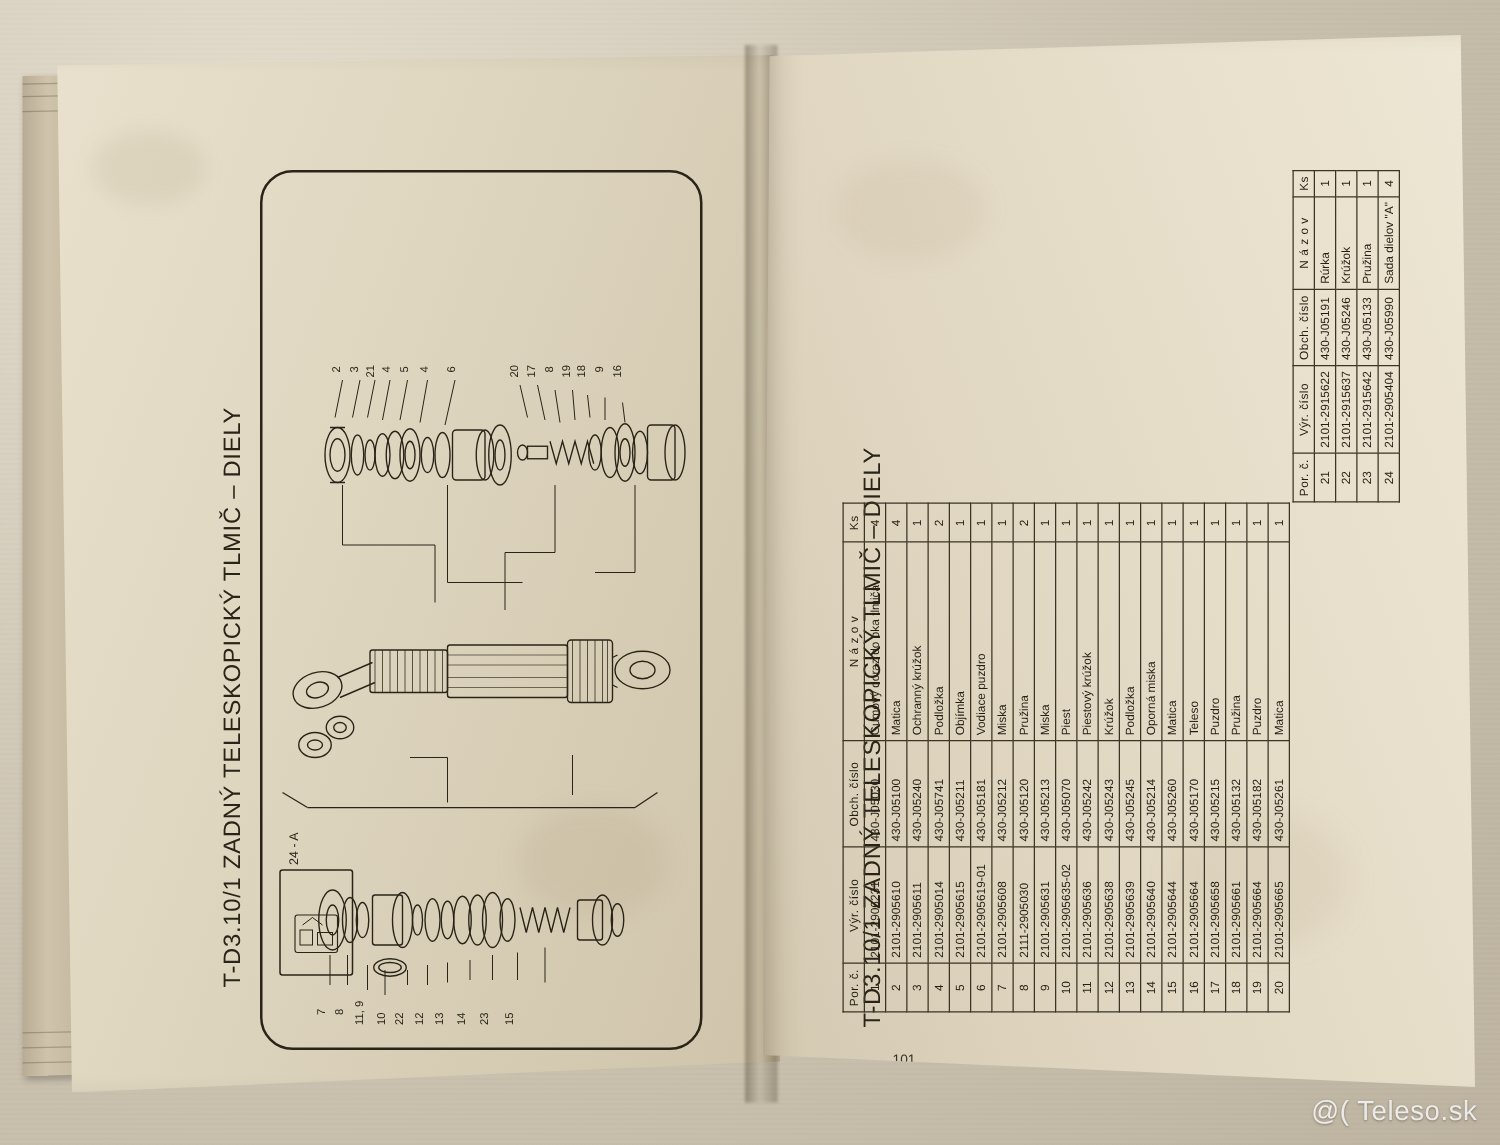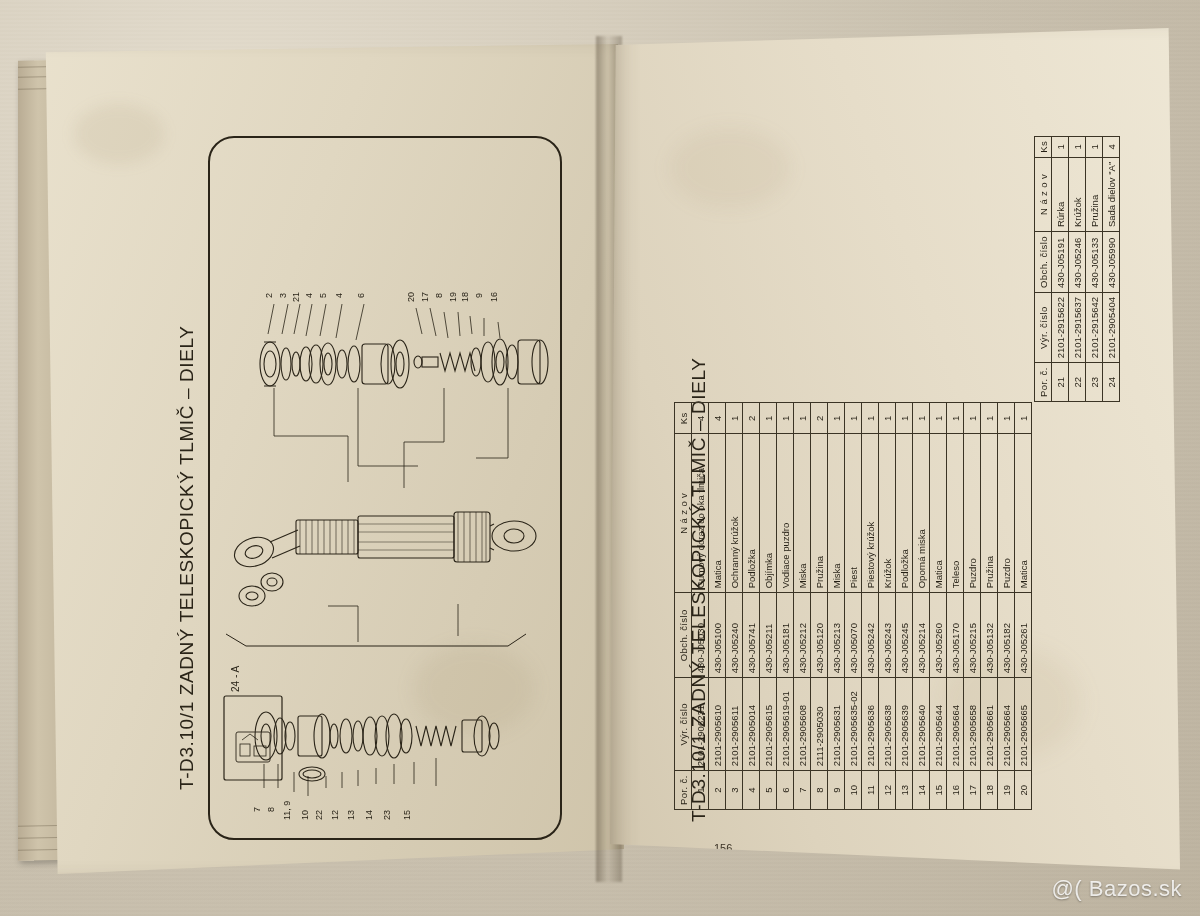--- a/index.html
+++ b/index.html
@@ -613,22 +613,22 @@
                   <td class="c-por">24</td>
                   <td class="c-vyr">2101-2905404</td>
                   <td class="c-obch">430-J05990</td>
                   <td class="c-nazov">Sada dielov "A"</td>
                   <td class="c-ks">4</td>
                 </tr>
             </tbody>
           </table>
         </div>
 
-        <div class="page-num-right">156</div>
+        <div class="page-num-right">101</div>
       </div>
     </div>
 
   </div>
 
   <div class="watermark">
-    <span>@( Bazos.sk</span>
+    <span>@( Teleso.sk</span>
   </div>
 </div>
 
 </body></html>

